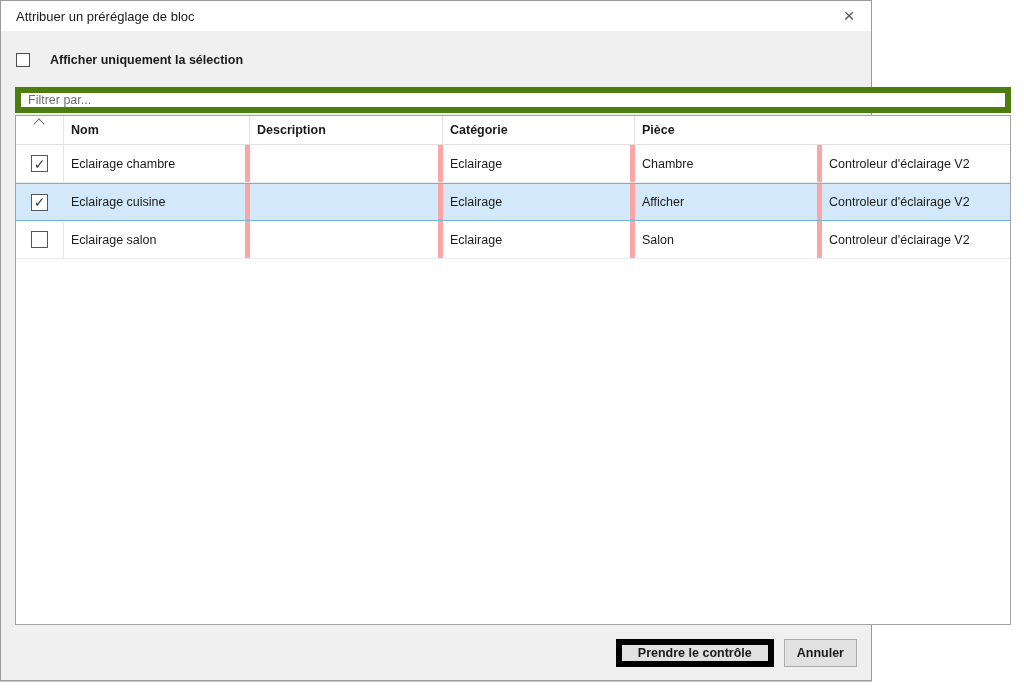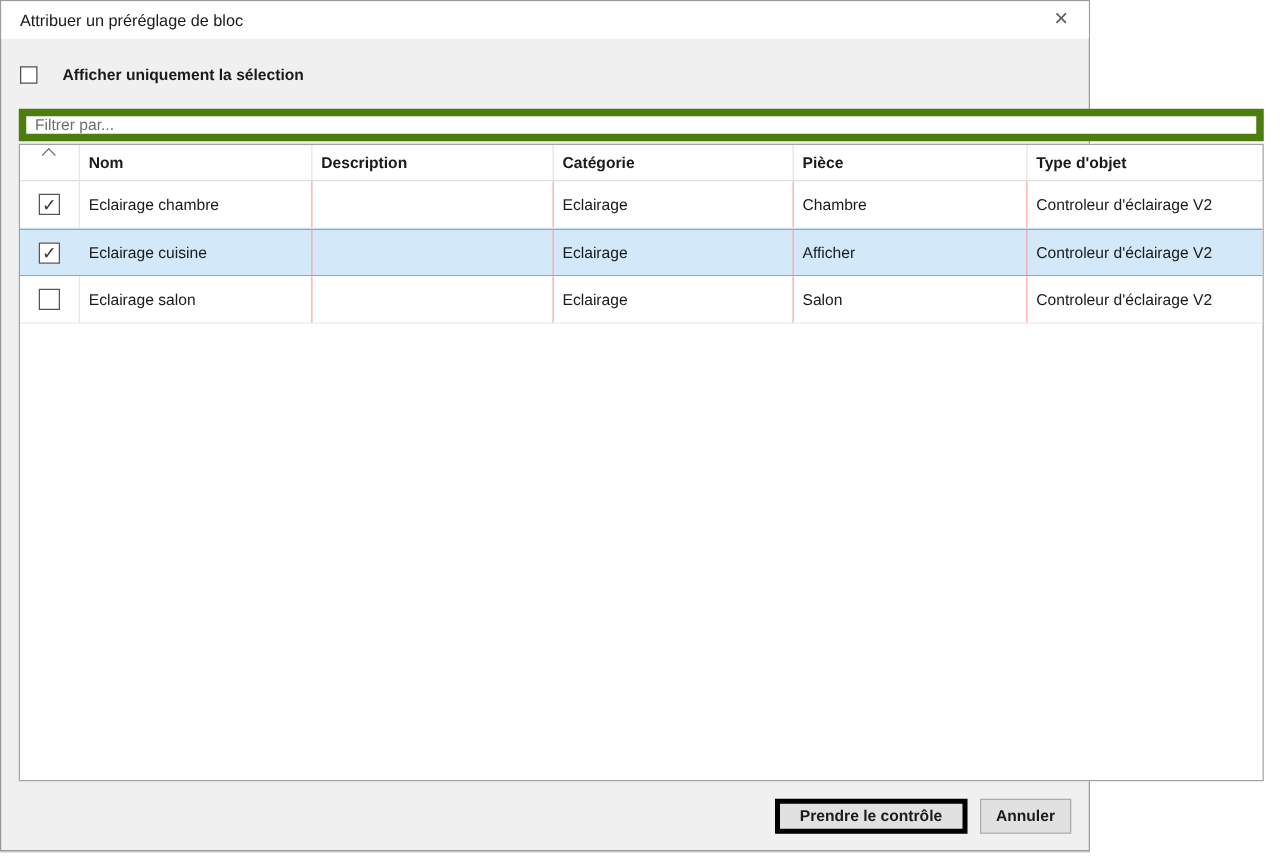--- a/index.html
+++ b/index.html
@@ -55,38 +55,38 @@
   .sort-cell { position:relative; cursor:pointer; border-right:1px solid #e5e5e5; }
   .sort-caret {
     position:absolute; left:50%; top:4px; width:8px; height:8px;
     margin-left:-5px;
     border-left:1px solid #707070; border-top:1px solid #707070;
     transform:rotate(45deg);
   }
   .data-row { height:38px; border-bottom:1px solid #ececec; cursor:pointer; background:#ffffff; }
   .data-row .cell {
     font-size:12.5px; color:#1a1a1a; display:flex; align-items:center;
-    padding-left:7px; border-right:1px solid #fca5a5; overflow:hidden; white-space:nowrap;
+    padding-left:7px; border-right:5px solid #fca5a5; overflow:hidden; white-space:nowrap;
   }
   .data-row .cell:last-child { border-right:none; }
   .data-row.selected { background:#d3e9f9; border-top:1px solid #6fb2e2; border-bottom:1px solid #6fb2e2; height:38px; }
   .cb-cell { display:flex; align-items:center; justify-content:center; border-right:1px solid #e5e5e5; }
   .row-cb {
     width:17px; height:17px; background:#ffffff; border:1px solid #565656;
     display:flex; align-items:center; justify-content:center;
     font-size:14px; color:#3a3a3a; cursor:pointer;
   }
   .row-cb.checked::after { content:"✓"; line-height:1; }
   .footer { position:absolute; left:0; right:14px; top:638px; height:28px; display:flex; justify-content:flex-end; gap:10px; }
   .btn {
     height:28px; background:#e1e1e1; border:1px solid #acacac;
     font-size:12.5px; font-weight:600; font-family:"Liberation Sans", sans-serif; color:#1a1a1a;
     padding:0 12px; cursor:pointer;
   }
-  .btn.primary { border:4px solid #000000; padding:0 16px; }
+  .btn.primary { border:6px solid #000000; padding:0 16px; }
 </style>
 </head>
 <body>
 
 <div class="dialog">
 
   <div class="titlebar">
     <span class="title">Attribuer un préréglage de bloc</span>
   </div>
   <button class="close-btn">×</button>
@@ -103,21 +103,20 @@
   <div class="table">
 
     <div class="grid-row header-row">
       <div class="sort-cell">
         <span class="sort-caret"></span>
       </div>
       <div class="header-cell">Nom</div>
       <div class="header-cell">Description</div>
       <div class="header-cell">Catégorie</div>
       <div class="header-cell">Pièce</div>
-      <div class="header-cell">Type d'objet</div>
     </div>
 
     <div class="grid-row data-row">
       <div class="cb-cell">
         <span class="row-cb checked"></span>
       </div>
       <div class="cell">Eclairage chambre</div>
       <div class="cell"></div>
       <div class="cell">Eclairage</div>
       <div class="cell">Chambre</div>

